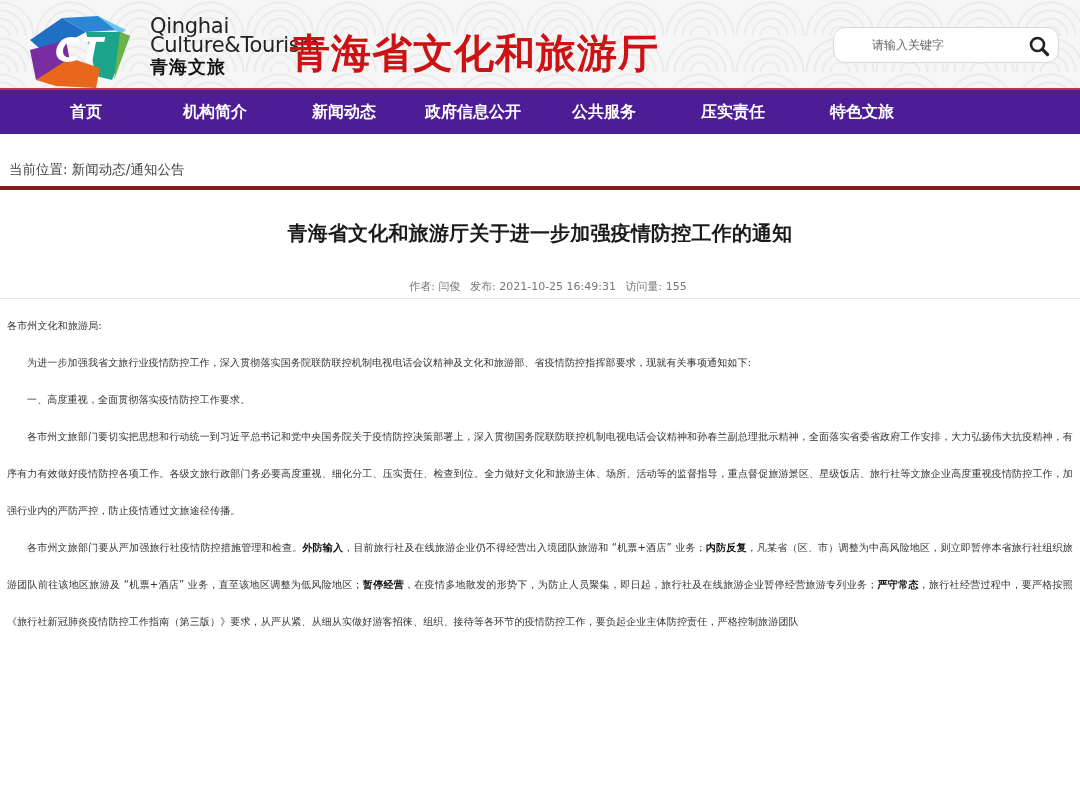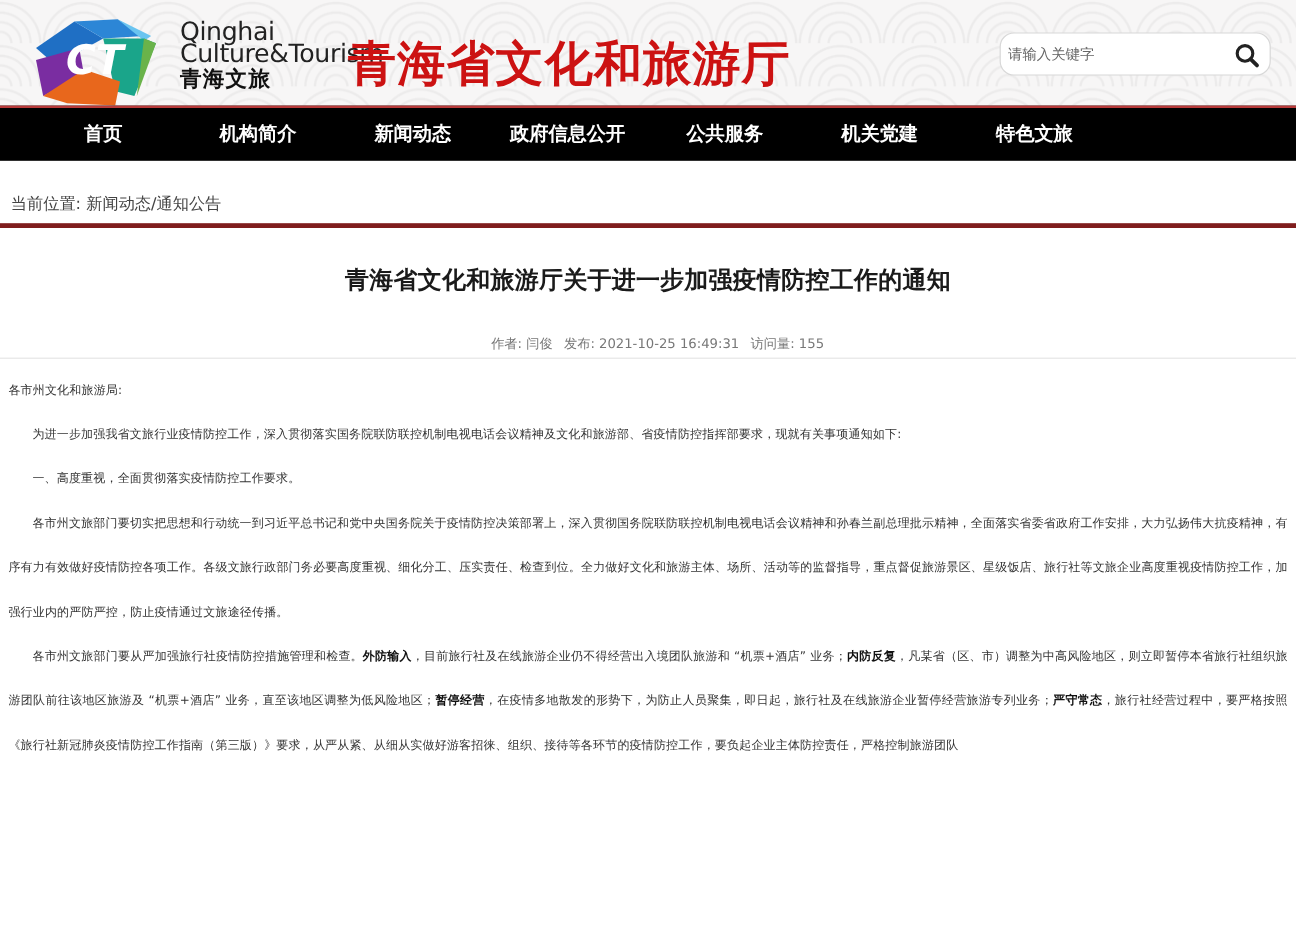--- a/index.html
+++ b/index.html
@@ -20,33 +20,33 @@
   .logo-en1, .logo-en2 { font-family: "DejaVu Sans", sans-serif; font-size: 21px; color: #222; line-height: 19px; letter-spacing: -0.3px; }
   .logo-cn { font-size: 18px; font-weight: bold; color: #111; line-height: 24px; letter-spacing: 1px; }
   .site-title {
     position: absolute; left: 290px; top: 26px;
     font-size: 40px; font-weight: bold; color: #cc1212; letter-spacing: 1px;
     font-family: "DejaVu Sans", sans-serif;
   }
   .search-box {
     position: absolute; left: 833px; top: 27px; width: 226px; height: 36px;
     background: #fff; border: 1px solid #d8d8d8; border-radius: 12px;
-    display: flex; align-items: center;
+    display: flex; align-items: center; padding-left: 32px;
   }
   .search-input {
     border: none; outline: none; background: transparent;
     font-size: 12px; color: #555; padding-left: 6px; width: 180px; height: 30px;
     font-family: "DejaVu Sans", sans-serif;
   }
   .search-input::placeholder { color: #666; }
   .search-btn { position: absolute; right: 8px; top: 7px; width: 22px; height: 22px; cursor: pointer; }
 
   
   .nav {
-    height: 46px; width: 1080px; background: #000000;
+    height: 46px; width: 1080px; background: #4c1d95;
     border-top: 2px solid #b83a3a;
     position: relative;
   }
   .nav-item {
     position: absolute; top: 12px;
     color: #fff; font-size: 16px; font-weight: bold; white-space: nowrap; cursor: pointer;
   }
 
   
   .breadcrumb {
@@ -104,21 +104,21 @@
     </span>
   </div>
 </div>
 
 <div class="nav">
   <span class="nav-item" style="left:70px">首页</span>
   <span class="nav-item" style="left:183px">机构简介</span>
   <span class="nav-item" style="left:312px">新闻动态</span>
   <span class="nav-item" style="left:425px">政府信息公开</span>
   <span class="nav-item" style="left:572px">公共服务</span>
-  <span class="nav-item" style="left:701px">机关党建</span>
+  <span class="nav-item" style="left:701px">压实责任</span>
   <span class="nav-item" style="left:830px">特色文旅</span>
 </div>
 
 <div class="breadcrumb">
   <span>当前位置:</span>
   <span>新闻动态/通知公告</span>
 </div>
 
 <div>
   <h1 class="article-title">青海省文化和旅游厅关于进一步加强疫情防控工作的通知</h1>

